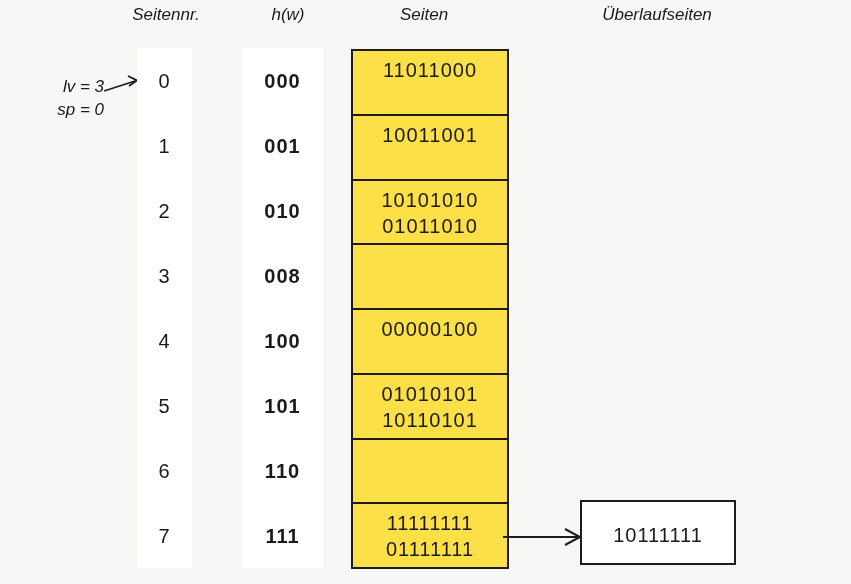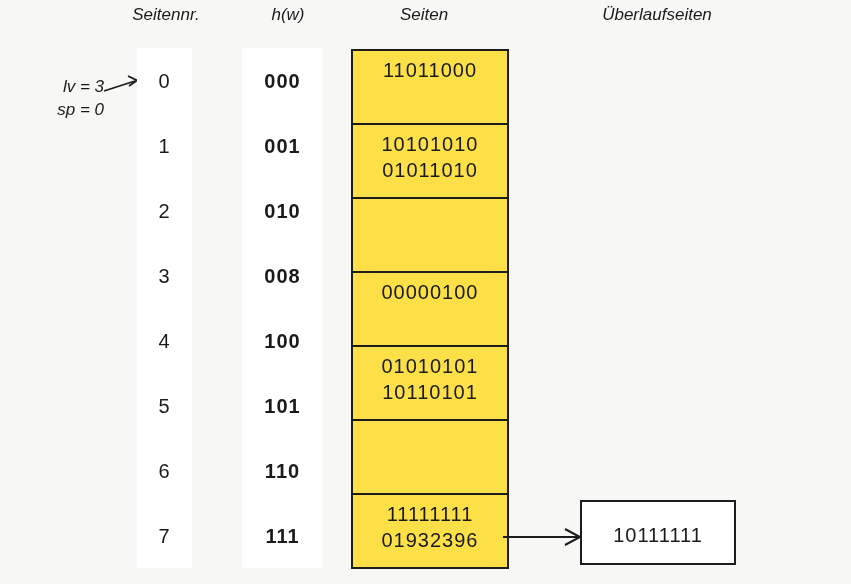--- a/index.html
+++ b/index.html
@@ -175,35 +175,38 @@
       <div class="rownum">101</div>
       <div class="rownum">110</div>
       <div class="rownum">111</div>
     </div>
 
   <div class="seiten-box">
       <div class="cell">
         <div class="val">11011000</div>
       </div>
       <div class="cell">
+        <div class="val">10011001</div>
+      </div>
+      <div class="cell">
         <div class="val">10101010</div>
         <div class="val">01011010</div>
       </div>
       <div class="cell"></div>
       <div class="cell">
         <div class="val">00000100</div>
       </div>
       <div class="cell">
         <div class="val">01010101</div>
         <div class="val">10110101</div>
       </div>
       <div class="cell"></div>
       <div class="cell">
         <div class="val">11111111</div>
-        <div class="val">01932396</div>
+        <div class="val">01111111</div>
       </div>
     </div>
 
   <svg class="link-arrow" width="82" height="26" viewBox="0 0 82 26">
     <line x1="1" y1="13" x2="76" y2="13" stroke="#1c1c1c" stroke-width="2"></line>
     <polyline points="63,5 78,13 63,21" fill="none" stroke="#1c1c1c" stroke-width="2"></polyline>
   </svg>
 
   <div class="overflow-box">
       <div class="val">10111111</div>

